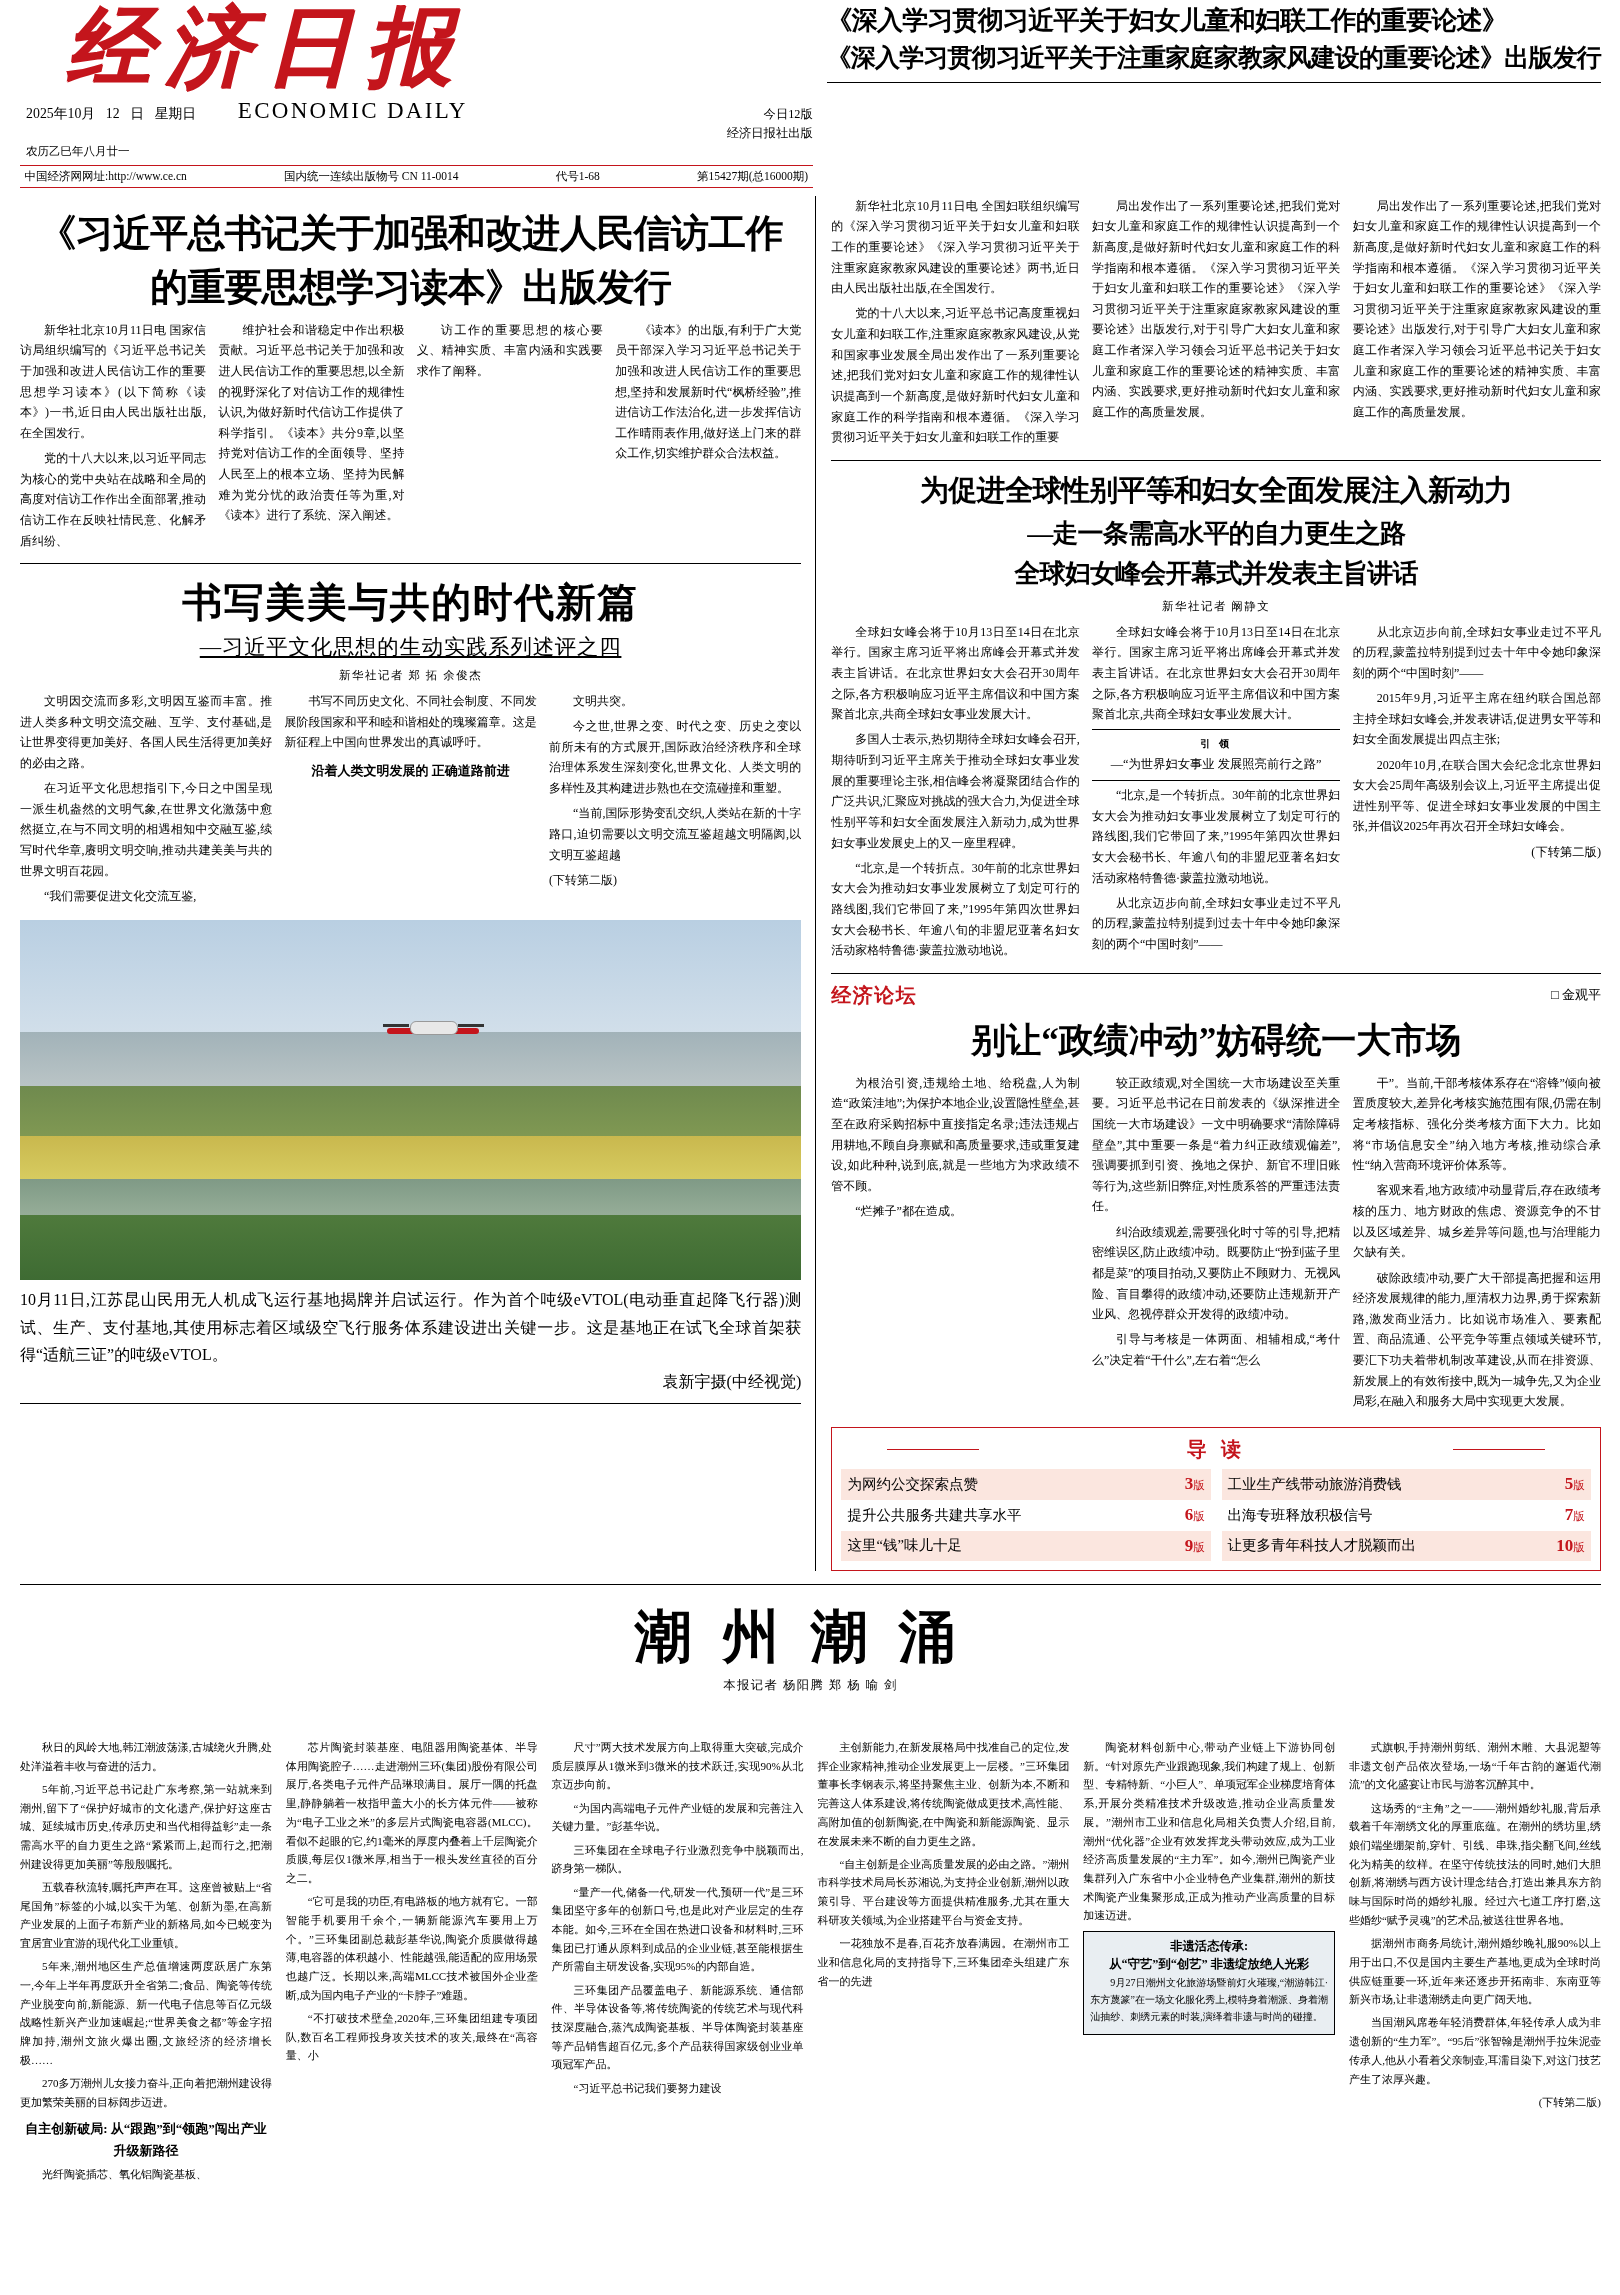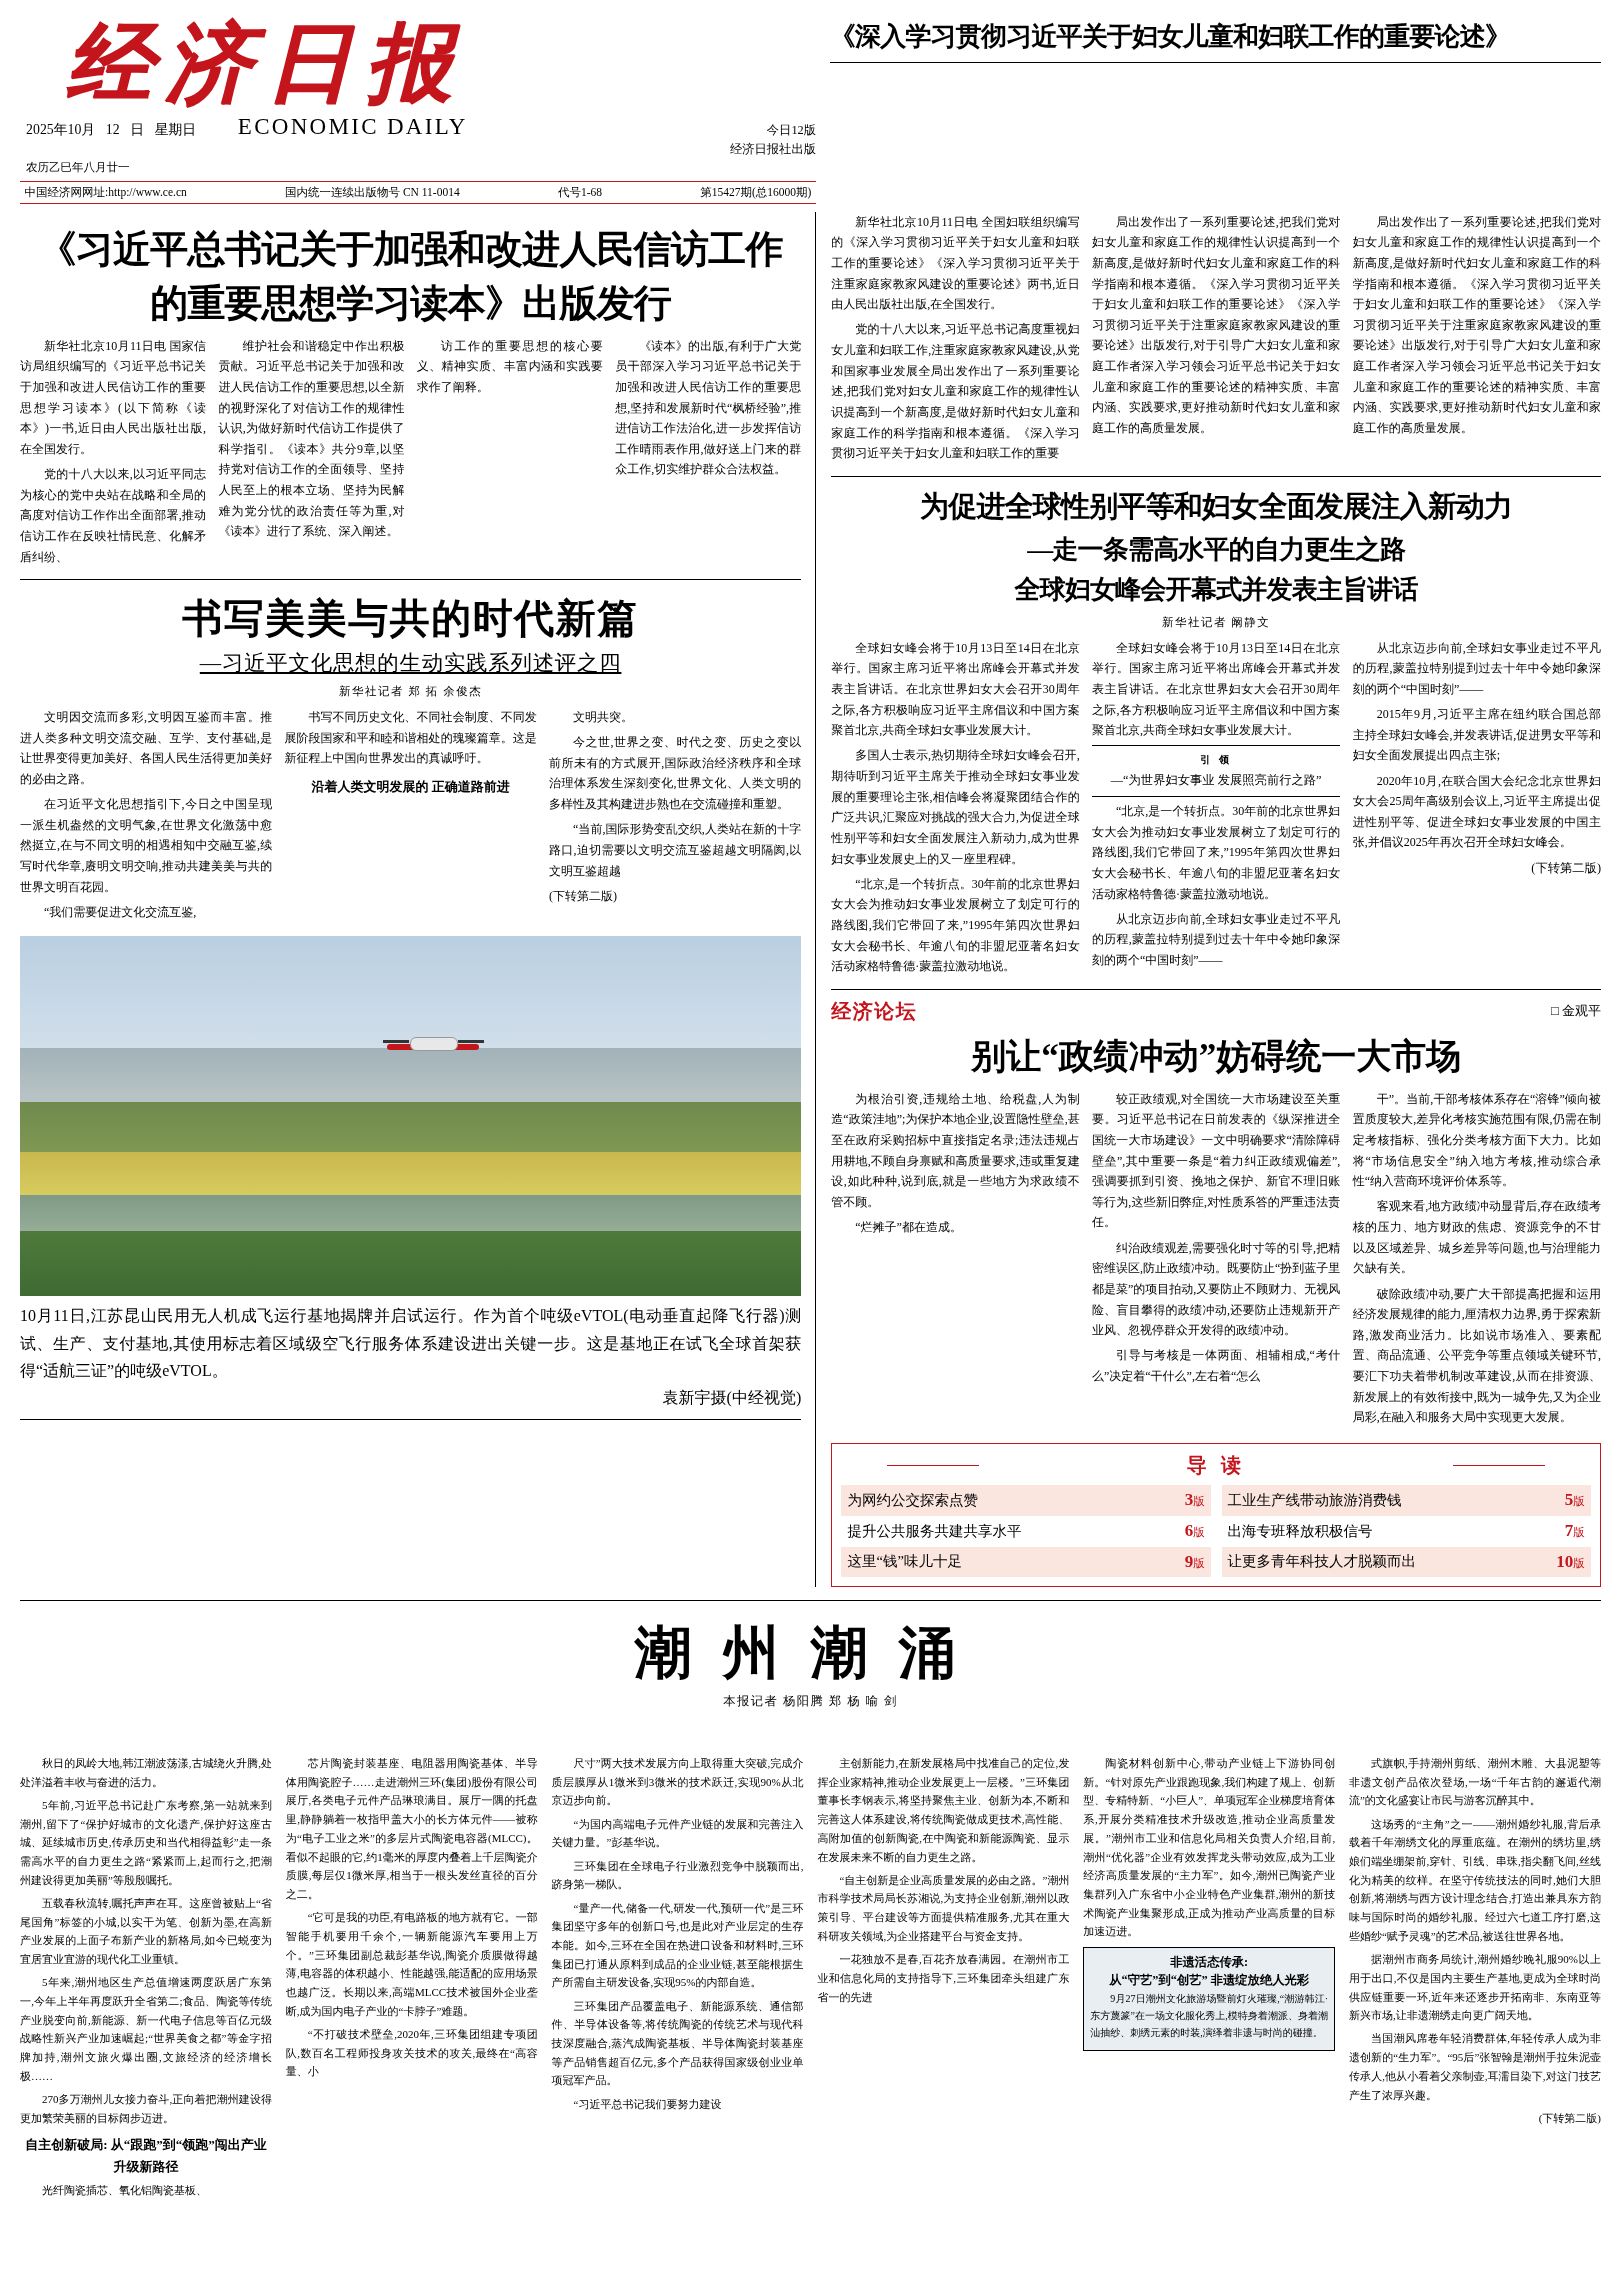--- a/index.html
+++ b/index.html
@@ -1,17 +1,17 @@
 <!DOCTYPE html>
 <html style="font-size:12.3px"><head>
 <meta charset="utf-8">
 <style>
   html,body{margin:0;padding:0;background:#fff;}
   body{width:1621px;font-family:"Liberation Serif","DejaVu Serif",serif;color:#000;}
-  .page{width:1621px;height:2295px;position:relative;background:#fff;box-sizing:border-box;padding:18px 20px;}
+  .page{width:1621px;height:2295px;position:relative;background:#fff;box-sizing:border-box;padding:2px 20px;}
   
   .masthead{display:flex;align-items:flex-start;}
   .logo{color:#c4151c;font-family:"Liberation Serif",serif;font-weight:bold;font-size:86px;letter-spacing:13.8px;line-height:1.05;padding-left:46px;font-style:italic;text-shadow:0.8px 0.8px 0 #c4151c;}
   .mh-meta{display:flex;align-items:baseline;gap:10.7px;margin-top:6.1px;padding-left:6.1px;}
   .mh-date{font-size:13.8px;}
   .mh-en{font-size:23px;letter-spacing:2.3px;font-family:"Liberation Serif",serif;margin-left:31px;}
   .mh-right-small{margin-left:auto;text-align:right;font-size:12.3px;line-height:1.5;}
   .mh-lunar{font-size:11.5px;padding-left:6.1px;margin-top:1.5px;}
   .mh-rule{border-top:1.5px solid #c4151c;border-bottom:0.8px solid #c4151c;margin-top:6.1px;padding:3.1px 4.6px;display:flex;justify-content:space-between;font-size:11.5px;}
   .mh-left-col{width:796px;}
@@ -104,20 +104,21 @@
       <div class="mh-lunar">农历乙巳年八月廿一</div>
       <div class="mh-rule">
         <span>中国经济网网址:http://www.ce.cn</span>
         <span>国内统一连续出版物号 CN 11-0014</span>
         <span>代号1-68</span>
         <span>第15427期(总16000期)</span>
       </div>
     </div>
     <div class="mh-right">
       <div class="hdr-banner">《深入学习贯彻习近平关于妇女儿童和妇联工作的重要论述》</div>
+      <div class="hdr-banner b2">《深入学习贯彻习近平关于注重家庭家教家风建设的重要论述》出版发行</div>
       <div class="hdr-rule"></div>
     </div>
   </div>
 
   <div class="cols">
 
     <div class="colL">
 
       <div class="headline1">《习近平总书记关于加强和改进人民信访工作</div>
       <div class="headline1" style="margin-top:-6.1px">的重要思想学习读本》出版发行</div>

